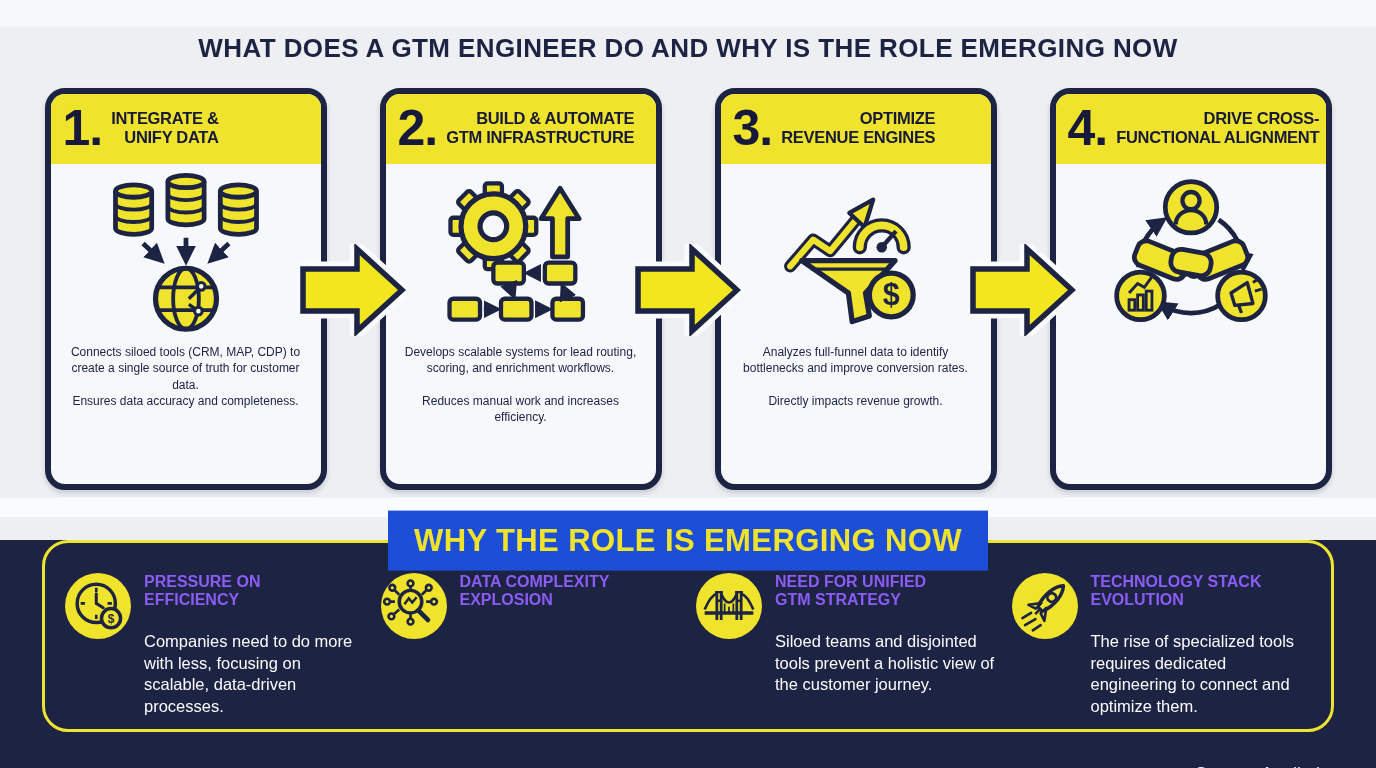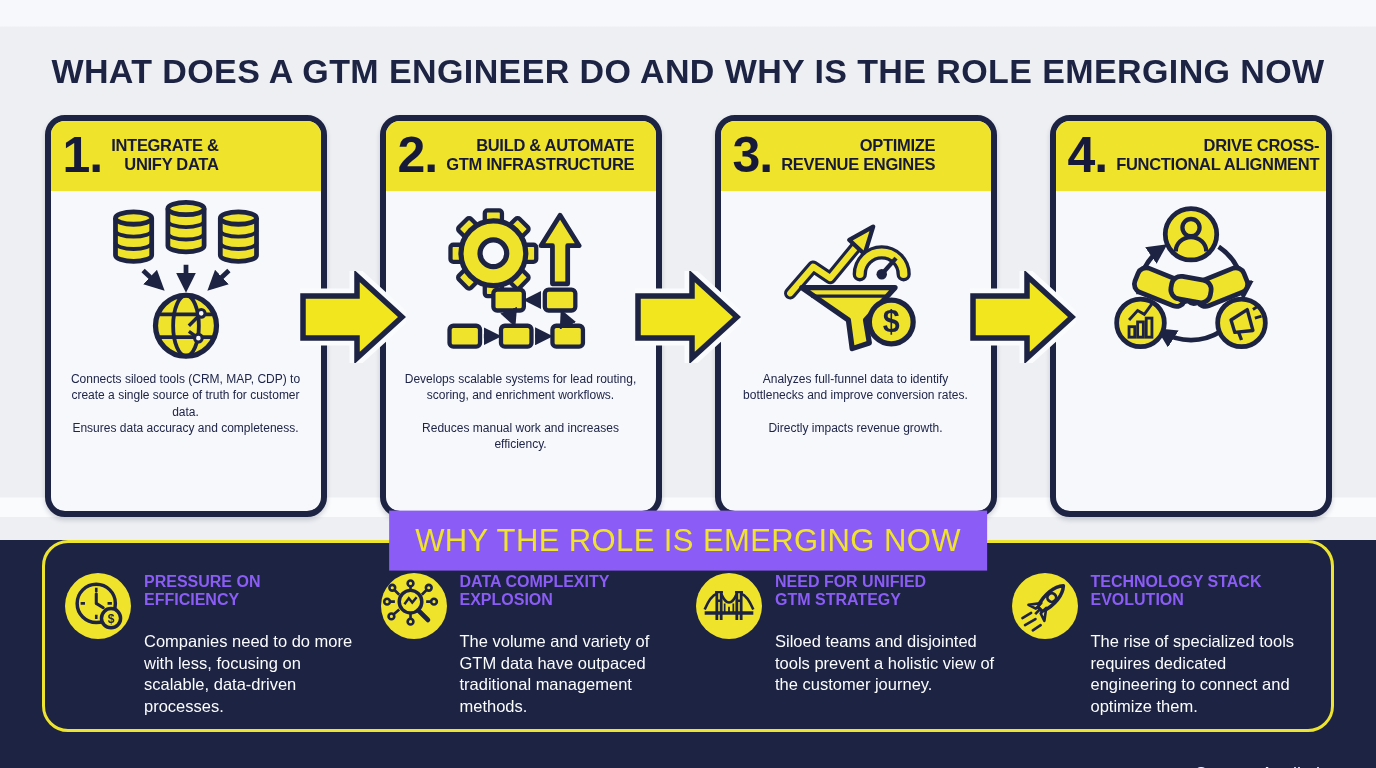--- a/index.html
+++ b/index.html
@@ -1,42 +1,42 @@
 <!DOCTYPE html>
 <html><head>
 <meta charset="utf-8">
 <style>
   html,body{margin:0;padding:0;background:#10152e;}
   .canvas{width:1376px;height:768px;position:relative;overflow:hidden;
           font-family:"Liberation Sans",sans-serif;background:#edeff3;}
   
   .top-section{height:517px;
     background:linear-gradient(180deg,#f7f8fb 0,#f7f8fb 26px,#edeff3 27px,#edeff3 497px,#fafbfd 498px,#fafbfd 100%);}
-  .main-title{padding-top:52px;text-align:center;font-size:34px;font-weight:800;
+  .main-title{padding-top:33px;text-align:center;font-size:26px;font-weight:800;
     color:#1d2342;letter-spacing:.4px;white-space:nowrap;}
   .cards-row{display:flex;justify-content:center;margin-top:24px;position:relative;}
   .step-card{width:282px;height:402px;background:#f7f8fb;border:6px solid #1d2342;
     border-radius:20px;box-sizing:border-box;display:flex;flex-direction:column;
     overflow:hidden;box-shadow:0 3px 5px rgba(20,25,60,.18);}
   .step-header{background:#f0e32c;display:flex;align-items:center;gap:9px;
     padding:6px 4px 8px 12px;height:70px;box-sizing:border-box;flex:0 0 auto;}
   .step-number{font-size:50px;font-weight:800;color:#16193a;line-height:.9;letter-spacing:-1px;}
   .step-title{font-size:16.5px;font-weight:800;color:#16193a;line-height:1.16;
     white-space:pre;letter-spacing:-0.3px;text-align:right;}
   .step-icon{height:178px;display:flex;align-items:center;justify-content:center;flex:0 0 auto;}
   .step-desc{flex:1;padding:2px 13px 0;text-align:center;font-size:12px;line-height:1.36;
     color:#20264a;white-space:pre-line;}
   .arrow-slot{flex:0 0 53px;position:relative;}
   .arrow-slot svg{position:absolute;left:50%;top:156px;transform:translateX(-50%);z-index:3;}
   
   .bottom-section{height:251px;background:#1d2342;padding:0 42px;box-sizing:border-box;position:relative;}
   .why-panel{margin-top:23px;height:192px;border:3px solid #ece42f;border-radius:26px;
     position:relative;box-sizing:border-box;}
   .why-title{position:absolute;top:0;left:50%;transform:translate(-50%,-54%);
-    background:#8b5cf6;padding:12px 26px;font-size:31px;font-weight:400;color:#f0e32c;
+    background:#1d4ed8;padding:12px 26px;font-size:31px;font-weight:700;color:#f0e32c;
     white-space:nowrap;letter-spacing:.4px;}
   .reasons{display:grid;grid-template-columns:repeat(4,1fr);column-gap:10px;
     padding:30px 14px 0 20px;}
   .reason{display:flex;gap:13px;align-items:flex-start;}
   .reason-badge{width:66px;height:66px;flex:0 0 66px;}
   .reason-title{font-size:16px;font-weight:800;color:#8b5cf6;line-height:1.14;white-space:pre-line;}
   .reason-desc{margin-top:22px;font-size:16.5px;line-height:1.3;color:#fbfcfe;}
   .source-credit{position:absolute;right:46px;bottom:6px;font-size:18px;color:#eef1f6;}
   svg{display:block;}
 </style>
@@ -264,21 +264,20 @@
               <circle cx="55" cy="17" r="3.3" fill="#f0e32c" stroke="#1d2342" stroke-width="3"></circle>
               <circle cx="61" cy="33" r="3.3" fill="#f0e32c" stroke="#1d2342" stroke-width="3"></circle>
               <circle cx="34" cy="33" r="13" fill="#f0e32c" stroke="#1d2342" stroke-width="4"></circle>
               <polyline points="27,36 32,29 36,34 41,28" fill="none" stroke="#1d2342" stroke-width="2.8"></polyline>
               <path d="M43,43 l11,11" stroke="#1d2342" stroke-width="5.5" stroke-linecap="round"></path>
             </svg>
           </div>
           <div class="reason-texts">
             <div class="reason-title">DATA COMPLEXITY
 EXPLOSION</div>
-            <div class="reason-desc">The volume and variety of GTM data have outpaced traditional management methods.</div>
           </div>
         </div>
 
         <div class="reason">
           <div class="reason-badge">
             <svg width="66" height="66" viewBox="0 0 76 76">
               <circle cx="38" cy="38" r="38" fill="#f0e32c"></circle>
               <path d="M10,46 h56" stroke="#1d2342" stroke-width="4"></path>
               <path d="M24,22 v32 M29,22 v32 M47,22 v32 M52,22 v32" stroke="#1d2342" stroke-width="3.2"></path>
               <path d="M22,22 h9 M45,22 h9 M24,32 h5 M47,32 h5" stroke="#1d2342" stroke-width="2.8"></path>

